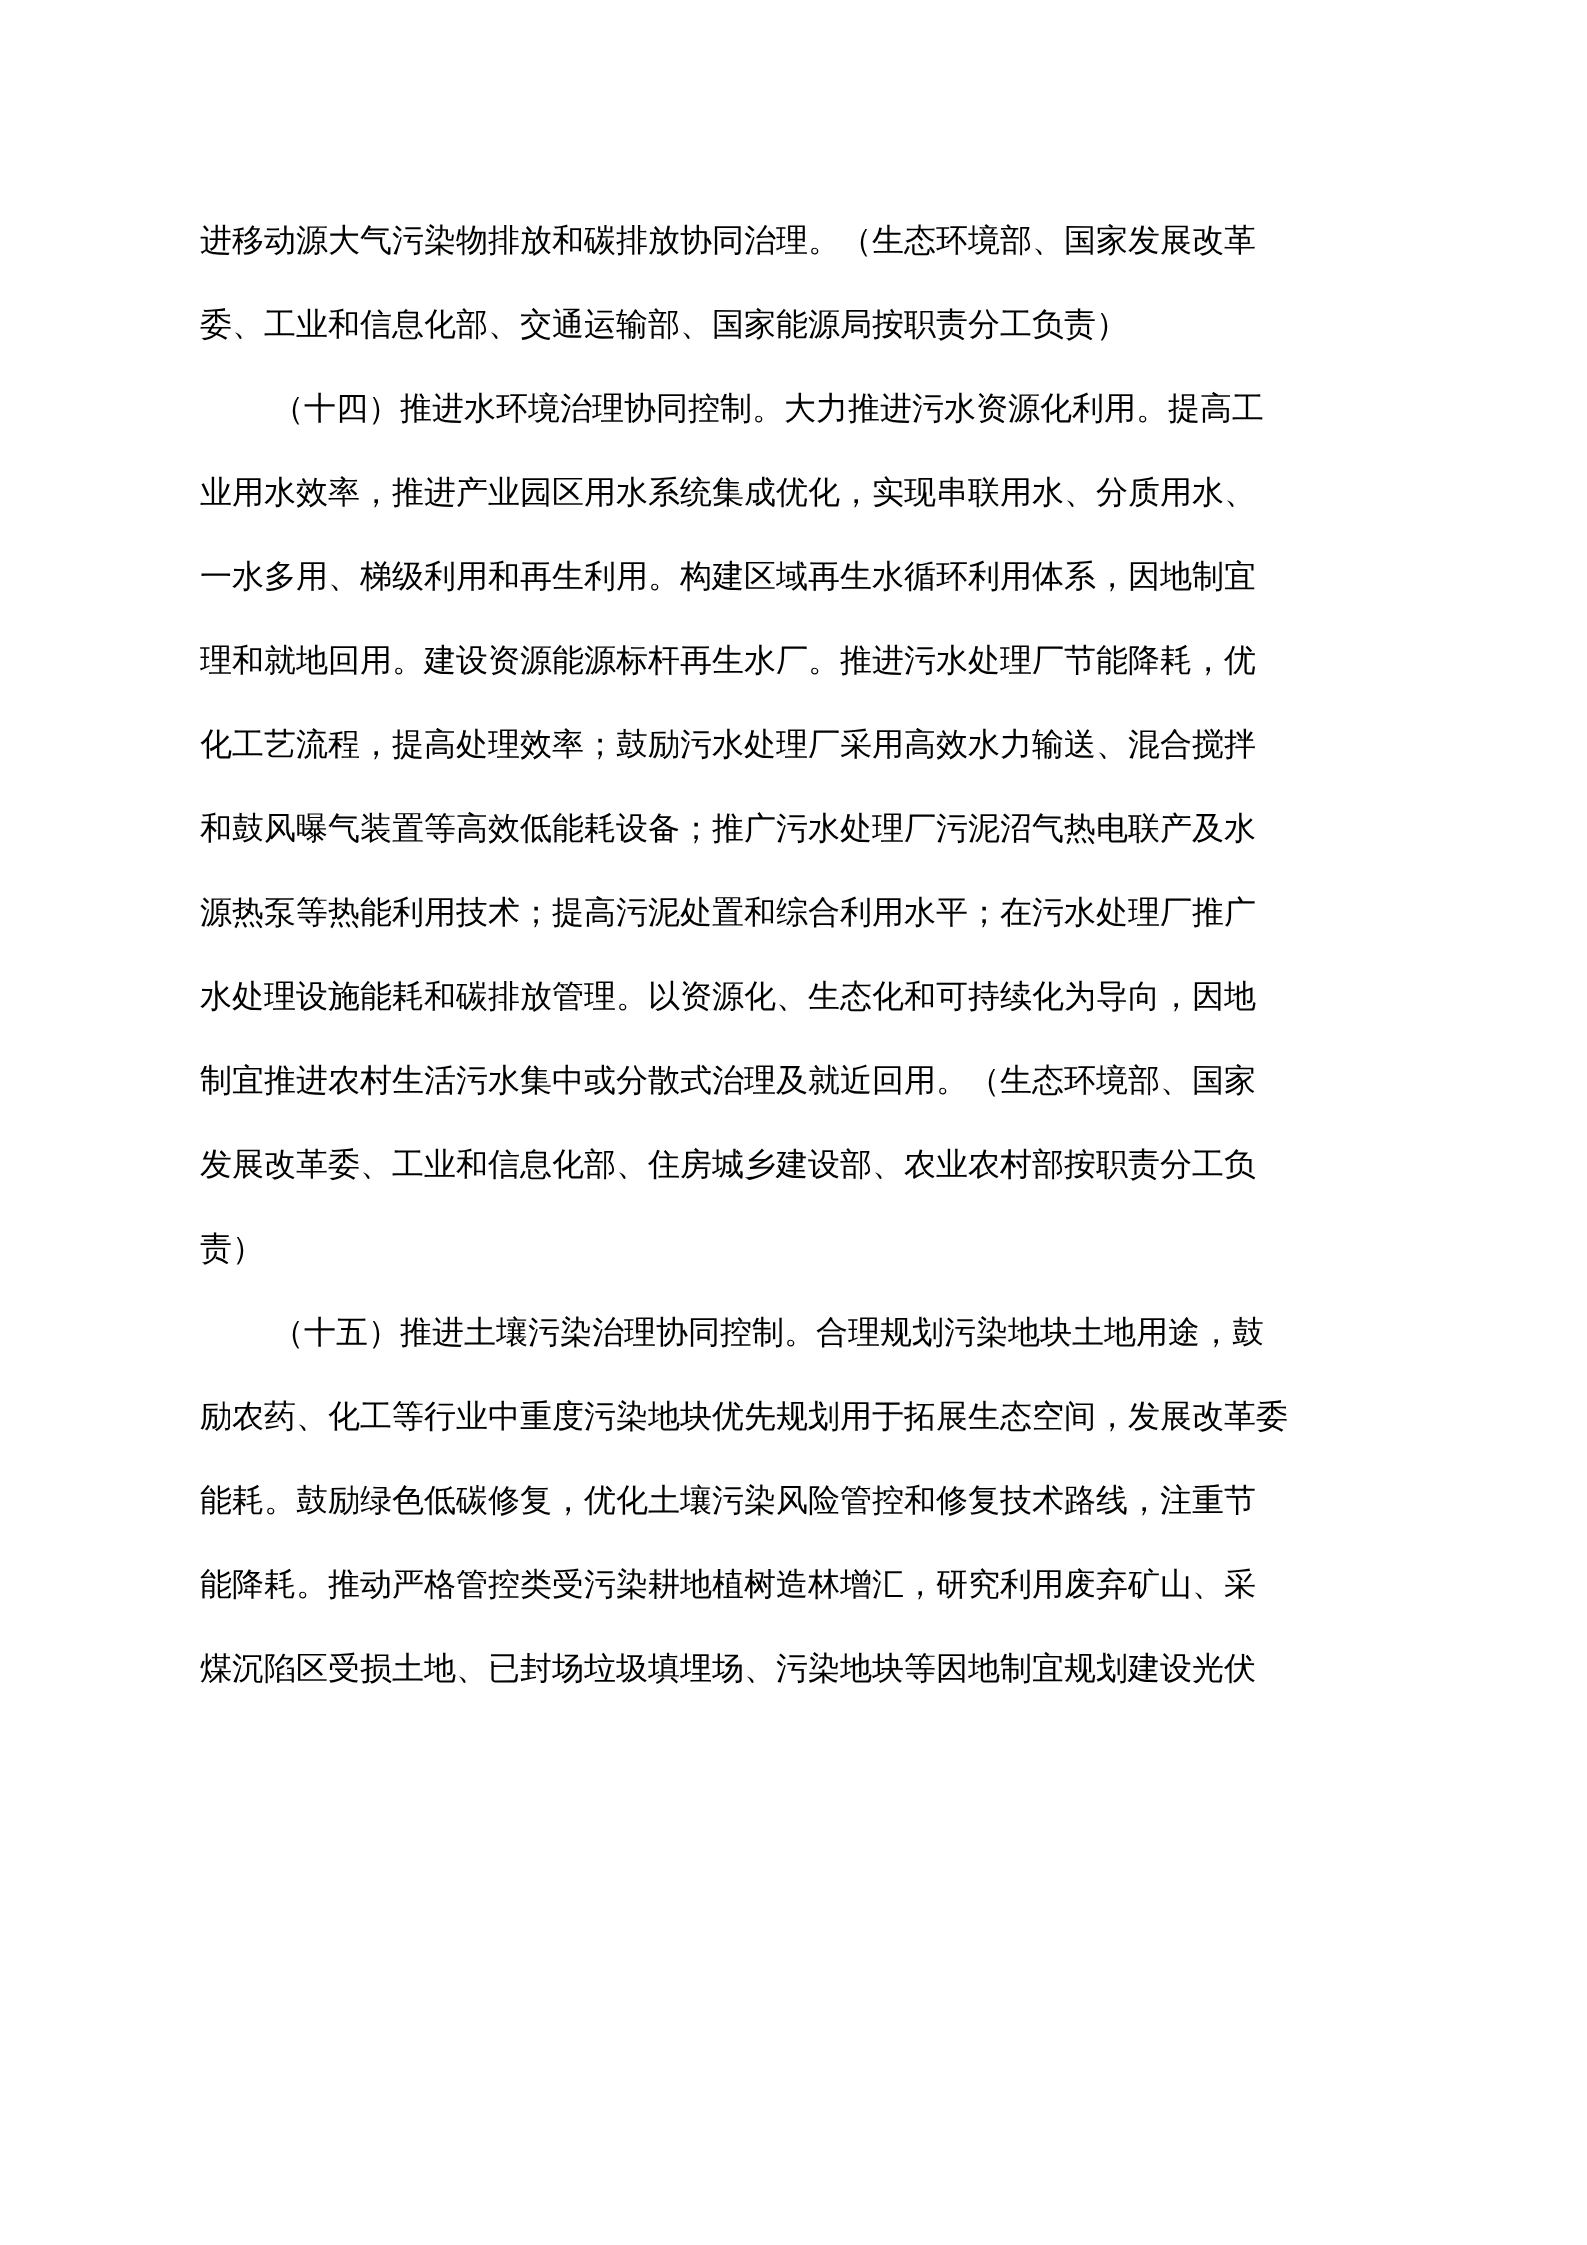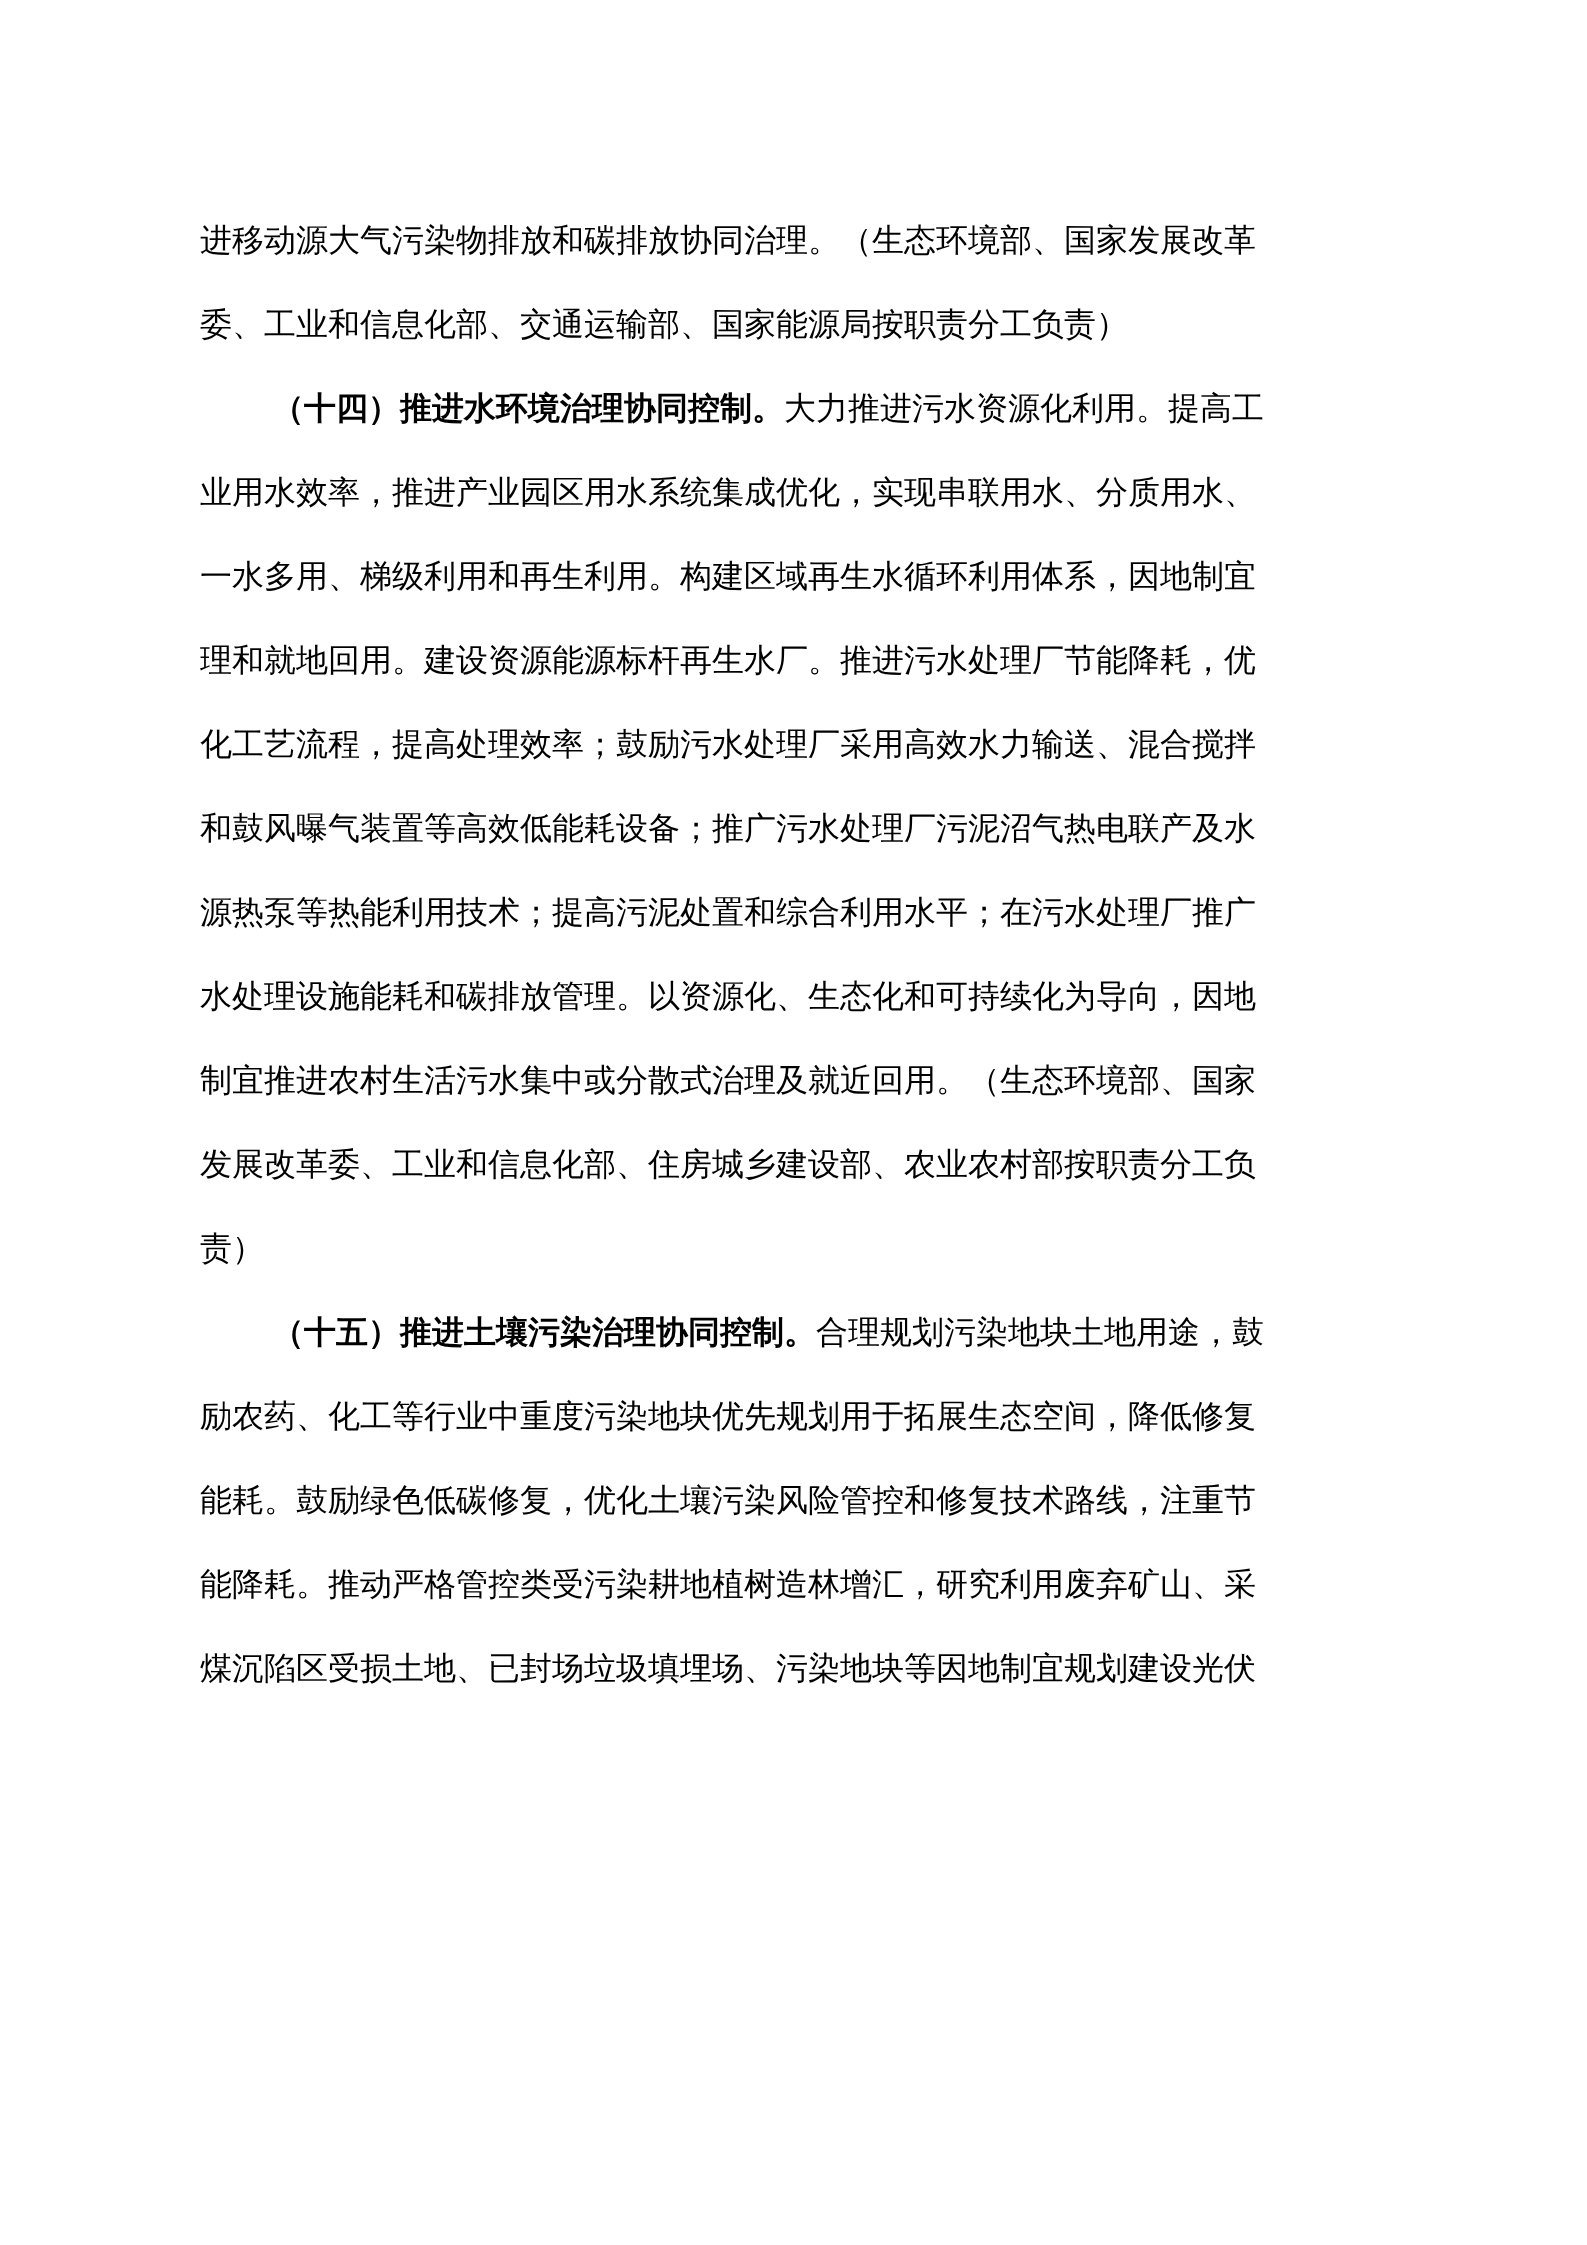--- a/index.html
+++ b/index.html
@@ -33,21 +33,21 @@
     white-space: nowrap;
     letter-spacing: 0;
   }
   .line.indent {
     padding-left: 72px;
   }
   .run {
     font-weight: 400;
   }
   .run.bold {
-    font-weight: 700;
+    font-weight: 400;
   }
 </style>
 </head>
 <body style="background: rgb(255, 255, 255);">
 
 <div class="page">
   <div class="text-block" id="text-block">
       <div class="line fill"><span class="run">进移动源大气污染物排放和碳排放协同治理。（生态环境部、国家发展改革</span></div>
       <div class="line"><span class="run">委、工业和信息化部、交通运输部、国家能源局按职责分工负责）</span></div>
       <div class="line indent fill"><span class="run bold">（十四）推进水环境治理协同控制。</span><span class="run">大力推进污水资源化利用。提高工</span></div>
@@ -55,18 +55,18 @@
       <div class="line fill"><span class="run">一水多用、梯级利用和再生利用。构建区域再生水循环利用体系，因地制宜</span></div>
       <div class="line fill"><span class="run">理和就地回用。建设资源能源标杆再生水厂。推进污水处理厂节能降耗，优</span></div>
       <div class="line fill"><span class="run">化工艺流程，提高处理效率；鼓励污水处理厂采用高效水力输送、混合搅拌</span></div>
       <div class="line fill"><span class="run">和鼓风曝气装置等高效低能耗设备；推广污水处理厂污泥沼气热电联产及水</span></div>
       <div class="line fill"><span class="run">源热泵等热能利用技术；提高污泥处置和综合利用水平；在污水处理厂推广</span></div>
       <div class="line fill"><span class="run">水处理设施能耗和碳排放管理。以资源化、生态化和可持续化为导向，因地</span></div>
       <div class="line fill"><span class="run">制宜推进农村生活污水集中或分散式治理及就近回用。（生态环境部、国家</span></div>
       <div class="line fill"><span class="run">发展改革委、工业和信息化部、住房城乡建设部、农业农村部按职责分工负</span></div>
       <div class="line"><span class="run">责）</span></div>
       <div class="line indent fill"><span class="run bold">（十五）推进土壤污染治理协同控制。</span><span class="run">合理规划污染地块土地用途，鼓</span></div>
-      <div class="line fill"><span class="run">励农药、化工等行业中重度污染地块优先规划用于拓展生态空间，降低修复</span></div>
+      <div class="line fill"><span class="run">励农药、化工等行业中重度污染地块优先规划用于拓展生态空间，发展改革委</span></div>
       <div class="line fill"><span class="run">能耗。鼓励绿色低碳修复，优化土壤污染风险管控和修复技术路线，注重节</span></div>
       <div class="line fill"><span class="run">能降耗。推动严格管控类受污染耕地植树造林增汇，研究利用废弃矿山、采</span></div>
       <div class="line fill"><span class="run">煤沉陷区受损土地、已封场垃圾填埋场、污染地块等因地制宜规划建设光伏</span></div>
     </div>
 </div>
 
 </body></html>

